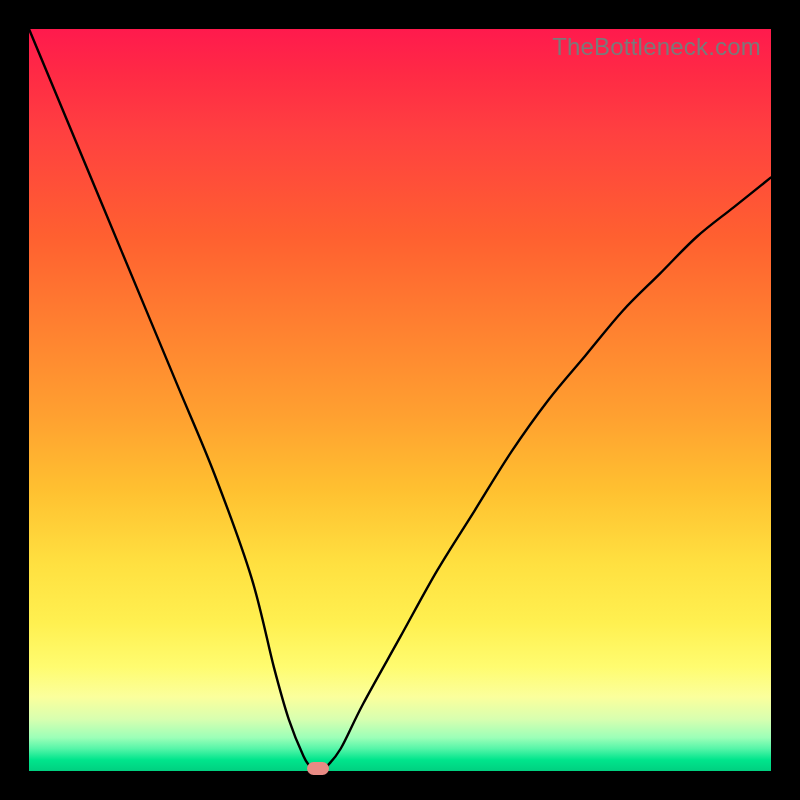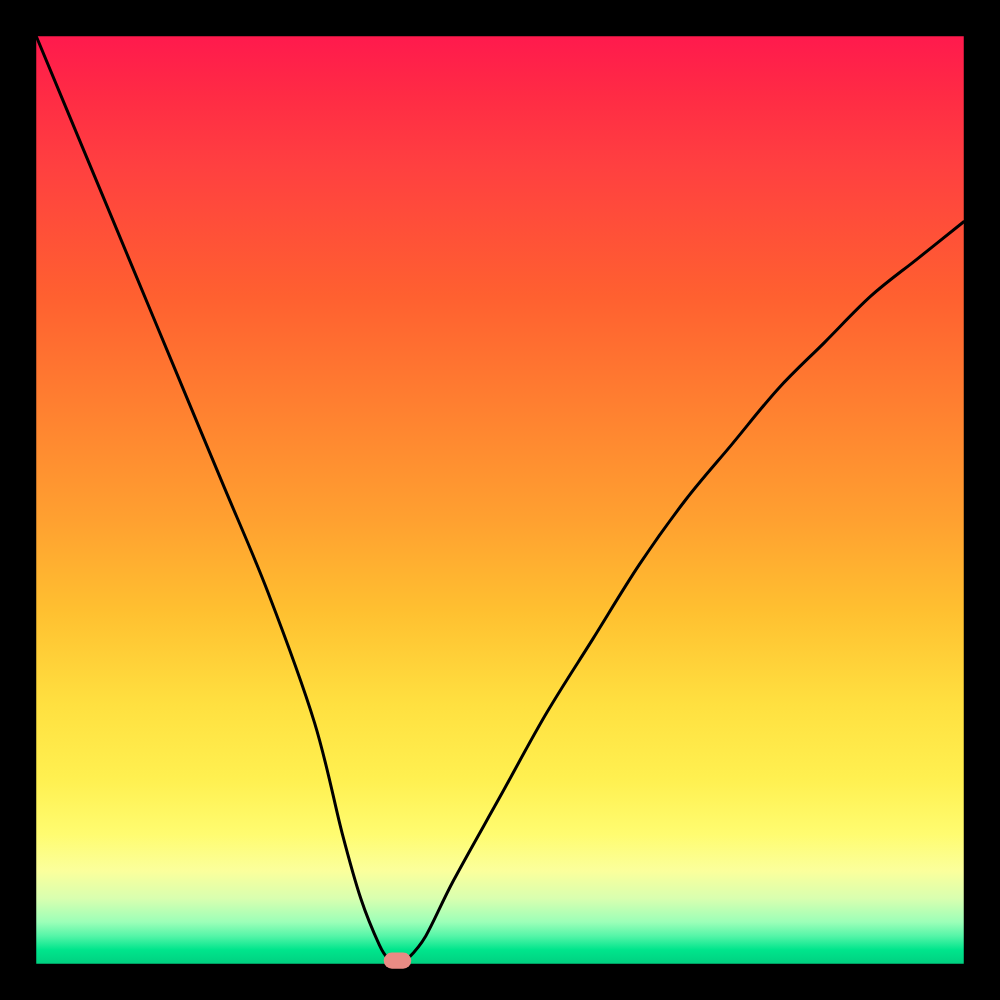--- a/index.html
+++ b/index.html
@@ -67,20 +67,21 @@
     border-radius: 7px;
   }
 </style>
 </head>
 <body>
 
 <div class="frame">
 
   <div class="plot">
 
+    <div class="watermark">TheBottleneck.com</div>
 
     <svg class="curve" viewBox="0 0 742 742" preserveAspectRatio="none">
       <path id="curve-path" d="M 0.00 0.00 C 6.18 14.84, 24.73 59.36, 37.10 89.04 C 49.47 118.72, 61.83 148.40, 74.20 178.08 C 86.57 207.76, 98.93 237.44, 111.30 267.12 C 123.67 296.80, 136.03 326.48, 148.40 356.16 C 160.77 385.84, 173.13 413.05, 185.50 445.20 C 197.87 477.35, 212.71 516.93, 222.60 549.08 C 232.49 581.23, 238.68 614.62, 244.86 638.12 C 251.04 661.62, 254.75 675.22, 259.70 690.06 C 264.65 704.90, 270.83 719.12, 274.54 727.16 C 278.25 735.20, 279.49 735.82, 281.96 738.29 C 284.43 740.76, 286.91 742.00, 289.38 742.00 C 291.85 742.00, 293.09 742.00, 296.80 738.29 C 300.51 734.58, 305.46 730.25, 311.64 719.74 C 317.82 709.23, 324.01 693.77, 333.90 675.22 C 343.79 656.67, 358.63 630.70, 371.00 608.44 C 383.37 586.18, 395.73 562.68, 408.10 541.66 C 420.47 520.64, 432.83 502.09, 445.20 482.30 C 457.57 462.51, 469.93 441.49, 482.30 422.94 C 494.67 404.39, 507.03 387.08, 519.40 371.00 C 531.77 354.92, 544.13 341.32, 556.50 326.48 C 568.87 311.64, 581.23 295.56, 593.60 281.96 C 605.97 268.36, 618.33 257.23, 630.70 244.86 C 643.07 232.49, 655.43 218.89, 667.80 207.76 C 680.17 196.63, 692.53 187.97, 704.90 178.08 C 717.27 168.19, 735.82 153.35, 742.00 148.40" fill="none" stroke="#000" stroke-width="2.4" stroke-linejoin="round" stroke-linecap="round"></path>
     </svg>
 
     <div class="marker" id="opt-marker" style="left: 278.38px; top: 733px;"></div>
 
   </div>
 
 </div>

